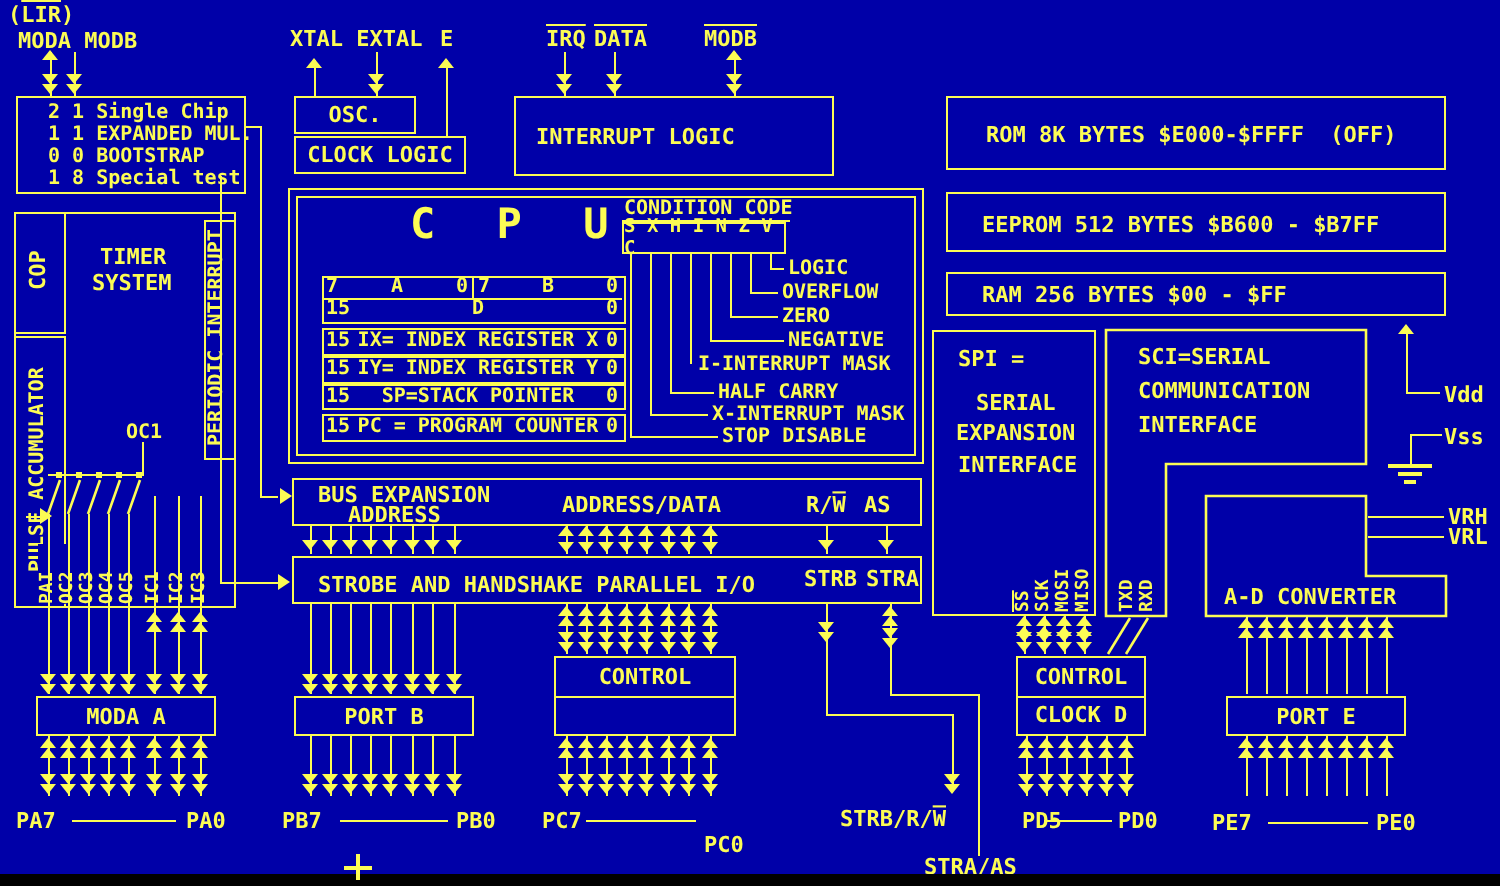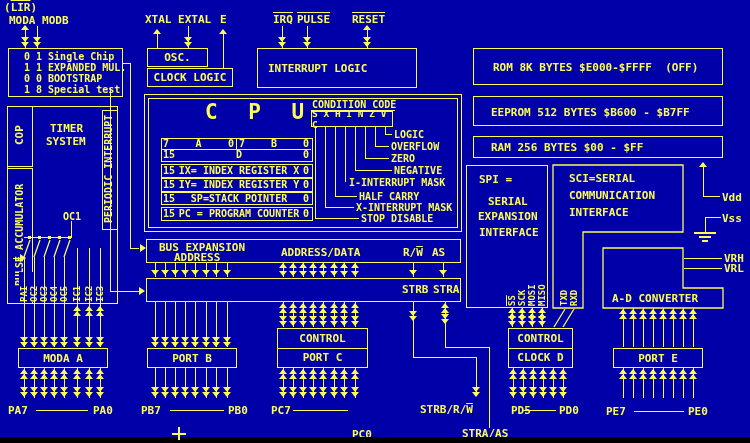--- a/index.html
+++ b/index.html
@@ -23,25 +23,25 @@
   svg{position:absolute;left:0;top:0;pointer-events:none;}
 </style>
 </head>
 <body>
 
 <span class="abs t11" style="left:4px;top:1px"><span>(</span><span class="ovl">LIR</span><span>)</span></span>
 <span class="abs t11" style="left:9px;top:14px">MODA MODB</span>
 <span class="abs t11" style="left:145px;top:13px">XTAL EXTAL</span>
 <span class="abs t11" style="left:220px;top:13px">E</span>
 <span class="abs t11 ovl" style="left:273px;top:13px">IRQ</span>
-<span class="abs t11 ovl" style="left:297px;top:13px">PULSE</span>
-<span class="abs t11 ovl" style="left:352px;top:13px">RESET</span>
+<span class="abs t11 ovl" style="left:297px;top:13px">DATA</span>
+<span class="abs t11 ovl" style="left:352px;top:13px">MODB</span>
 
 <div class="box" style="left:8px;top:48px;width:113px;height:47px">
-  <span class="abs t10" style="left:15px;top:2px">0 1 Single Chip</span>
+  <span class="abs t10" style="left:15px;top:2px">2 1 Single Chip</span>
   <span class="abs t10" style="left:15px;top:13px">1 1 EXPANDED MUL.</span>
   <span class="abs t10" style="left:15px;top:24px">0 0 BOOTSTRAP</span>
   <span class="abs t10" style="left:15px;top:35px">1 8 Special test</span>
 </div>
 
 <div class="box cbox" style="left:147px;top:48px;width:59px;height:17px">
     <span class="t11">OSC.</span>
   </div>
 <div class="box cbox" style="left:147px;top:68px;width:84px;height:17px">
     <span class="t11">CLOCK LOGIC</span>
@@ -143,20 +143,21 @@
 <div class="vp" style="left:95px;top:272px;height:30px">IC3</div>
 
 <div class="box" style="left:146px;top:239px;width:313px;height:22px">
   <span class="abs t11" style="left:12px;top:1px">BUS EXPANSION</span>
   <span class="abs t11" style="left:27px;top:11px">ADDRESS</span>
   <span class="abs t11" style="left:134px;top:6px">ADDRESS/DATA</span>
   <span class="abs t11" style="left:256px;top:6px">R/W̅</span>
   <span class="abs t11" style="left:285px;top:6px">AS</span>
 </div>
 <div class="box" style="left:146px;top:278px;width:313px;height:22px">
+  <span class="abs t11" style="left:12px;top:7px">STROBE AND HANDSHAKE PARALLEL I/O</span>
   <span class="abs t11" style="left:255px;top:4px">STRB</span>
   <span class="abs t11" style="left:286px;top:4px">STRA</span>
 </div>
 
 <div class="box" style="left:466px;top:165px;width:80px;height:141px">
   <span class="abs t11" style="left:12px;top:7px">SPI =</span>
   <span class="abs t11" style="left:21px;top:29px">SERIAL</span>
   <span class="abs t11" style="left:11px;top:44px">EXPANSION</span>
   <span class="abs t11" style="left:12px;top:60px">INTERFACE</span>
 </div>
@@ -181,43 +182,40 @@
     <span class="t11">MODA A</span>
   </div>
 <div class="box cbox" style="left:147px;top:348px;width:88px;height:18px">
     <span class="t11">PORT B</span>
   </div>
 <div class="box" style="left:277px;top:328px;width:89px;height:38px">
   <div class="cbox" style="height:19px">
       <span class="t11">CONTROL</span>
     </div>
   <div class="ln" style="left:0;top:19px;width:89px;height:1px"></div>
-  <div class="cbox" style="height:18px">
-      <span class="t11">PORT C</span>
-    </div>
 </div>
 <div class="box" style="left:508px;top:328px;width:63px;height:38px">
   <div class="cbox" style="height:19px">
       <span class="t11">CONTROL</span>
     </div>
   <div class="ln" style="left:0;top:19px;width:63px;height:1px"></div>
   <div class="cbox" style="height:18px">
       <span class="t11">CLOCK D</span>
     </div>
 </div>
 <div class="box cbox" style="left:613px;top:348px;width:88px;height:18px">
     <span class="t11">PORT E</span>
   </div>
 
 <span class="abs t11" style="left:8px;top:404px">PA7</span>
 <span class="abs t11" style="left:93px;top:404px">PA0</span>
 <span class="abs t11" style="left:141px;top:404px">PB7</span>
 <span class="abs t11" style="left:228px;top:404px">PB0</span>
 <span class="abs t11" style="left:271px;top:404px">PC7</span>
-<span class="abs t11" style="left:352px;top:428px">PC0</span>
+<span class="abs t11" style="left:352px;top:416px">PC0</span>
 <span class="abs t11" style="left:420px;top:403px">STRB/R/W̅</span>
 <span class="abs t11" style="left:511px;top:404px">PD5</span>
 <span class="abs t11" style="left:559px;top:404px">PD0</span>
 <span class="abs t11" style="left:606px;top:405px">PE7</span>
 <span class="abs t11" style="left:688px;top:405px">PE0</span>
 <span class="abs t11" style="left:462px;top:427px">STRA/AS</span>
 
 <svg width="750" height="443">
   <g stroke="#FCFC54" stroke-width="1.3" fill="none">
     <path d="M553,165 H683 V232 H583 V308 H553 Z"></path>

